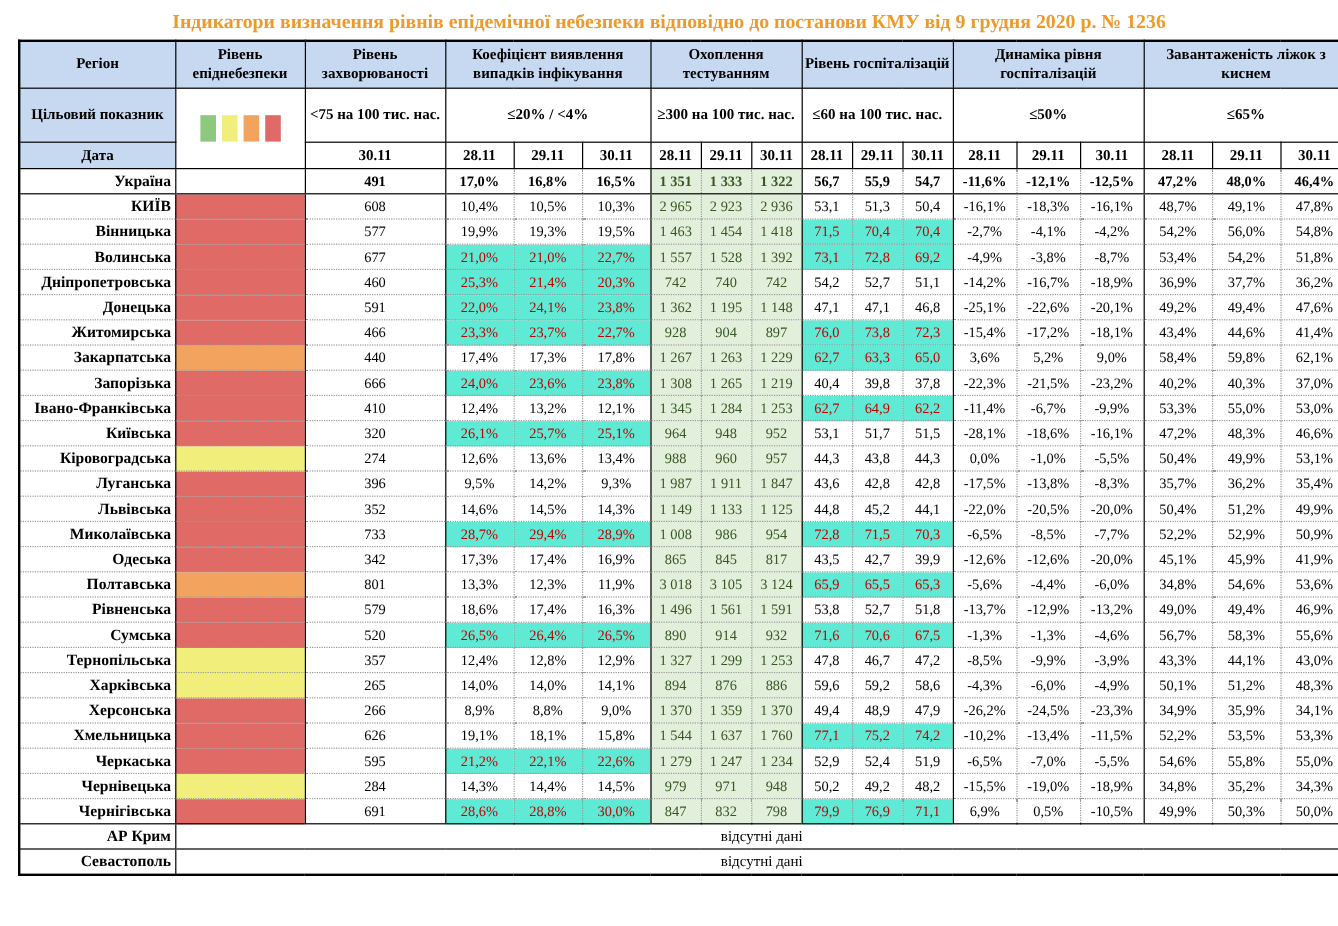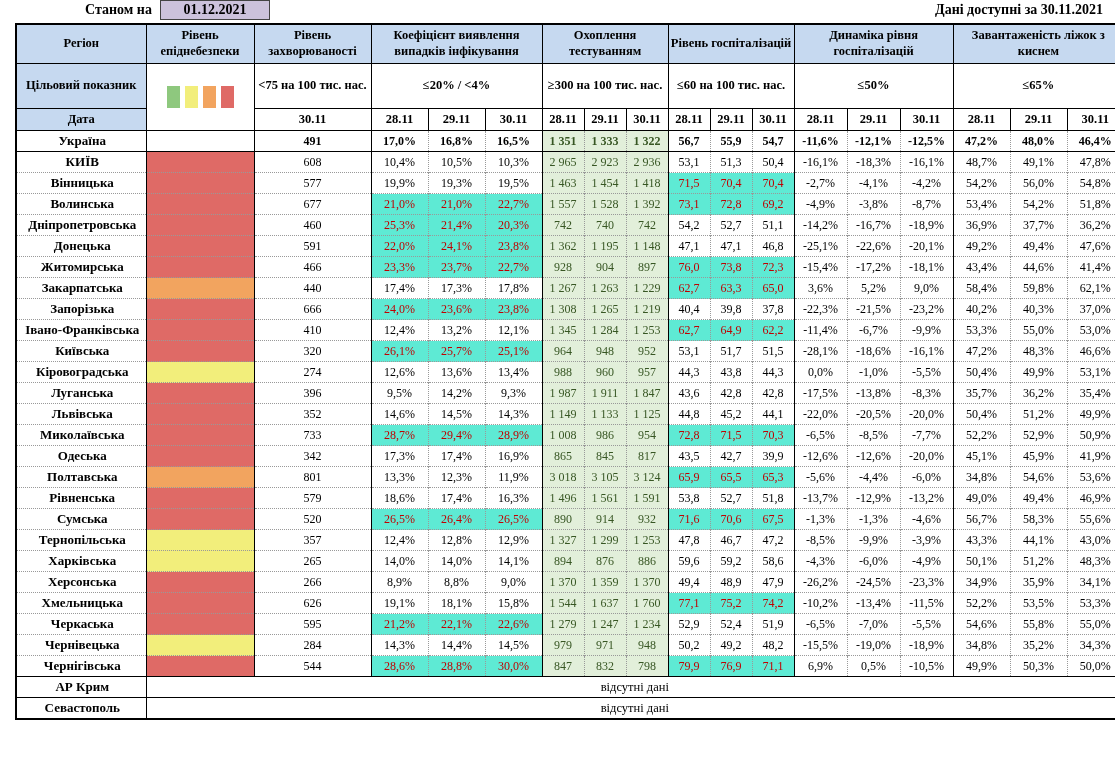--- a/index.html
+++ b/index.html
@@ -12,41 +12,32 @@
   table{border-collapse:collapse;table-layout:fixed;margin-left:15px;width:1090px;border:2px solid #000;}
   thead th,thead td{border:1px solid #000;background:#C6D9F0;font-weight:bold;font-size:12.5px;padding:1px 2px;text-align:center;line-height:1.25;}
   thead td.white{background:#fff;}
   thead tr.r1 th{height:36px;}
   thead tr.r2 td,thead tr.r2 th{height:42px;}
   thead tr.r3 td,thead tr.r3 th{height:19px;}
   .legend-cell{background:#fff !important;vertical-align:middle;}
   .sw{display:inline-block;width:13px;height:22px;margin:0 2.5px;vertical-align:middle;}
   tbody td{border-left:1px dotted #999;border-top:1px dotted #999;height:20px;padding:0 3px;font-size:12px;text-align:center;vertical-align:middle;}
   tbody td.gl{border-left:1px solid #000;}
-  tbody td.region{font-weight:bold;font-size:13px;text-align:center;padding-left:5px;line-height:1.1;}
+  tbody td.region{font-weight:bold;font-size:13px;text-align:right;padding-left:5px;line-height:1.1;}
   tbody td.bad{background:#5eead4;color:#C00000;}
   tbody td.test{background:#E2EFDA;color:#375623;}
   tbody tr.bold-row td{font-weight:bold;border-bottom:1px solid #000;}
   tbody tr.nodata td{border-top:1.5px solid #000;font-weight:bold;}
   tbody tr.nodata td.nd{font-weight:normal;font-size:12.5px;}
 </style>
 </head>
 <body>
 
 <div class="page">
-  <div class="subbar">
-    <div class="asof">
-      <span>Станом на</span>
-      <span class="datebox">01.12.2021</span>
-    </div>
-    <div class="avail">
-      <span>Дані доступні за</span>
-      <span>30.11.2021</span>
-    </div>
-  </div>
+  <div class="title">Індикатори визначення рівнів епідемічної небезпеки відповідно до постанови КМУ від 9 грудня 2020 р. № 1236</div>
 
   <table>
     <colgroup id="cols">
         <col style="width: 130px;">
         <col style="width: 108px;">
         <col style="width: 117px;">
         <col style="width: 57px;">
         <col style="width: 57px;">
         <col style="width: 57px;">
         <col style="width: 42px;">
@@ -600,21 +591,21 @@
           <td class="gl">-15,5%</td>
           <td>-19,0%</td>
           <td>-18,9%</td>
           <td class="gl">34,8%</td>
           <td>35,2%</td>
           <td>34,3%</td>
         </tr>
         <tr>
           <td class="region">Чернігівська</td>
           <td class="gl" style="background: rgb(223, 106, 102);"></td>
-          <td class="gl">544</td>
+          <td class="gl">691</td>
           <td class="gl bad">28,6%</td>
           <td class=" bad">28,8%</td>
           <td class=" bad">30,0%</td>
           <td class="test gl">847</td>
           <td class="test">832</td>
           <td class="test">798</td>
           <td class="gl bad">79,9</td>
           <td class=" bad">76,9</td>
           <td class=" bad">71,1</td>
           <td class="gl">6,9%</td>

